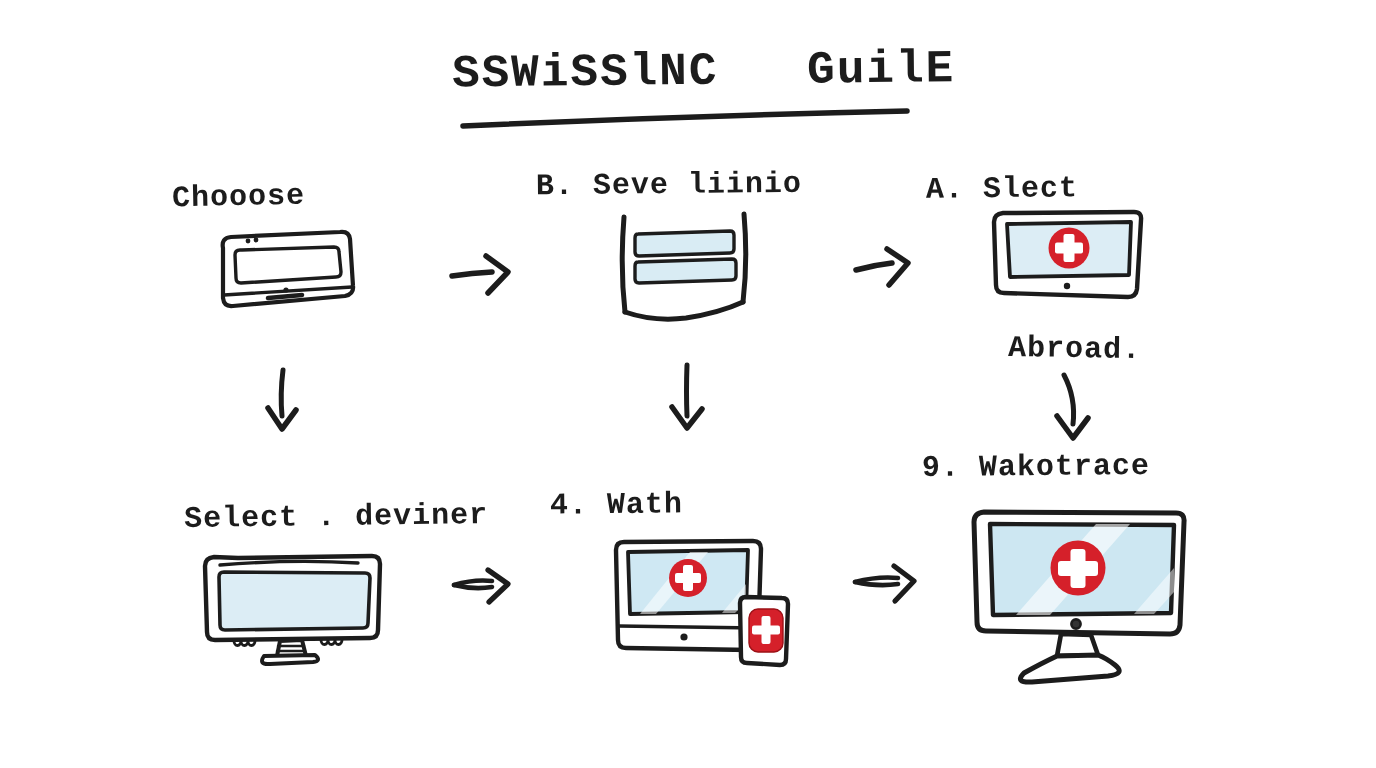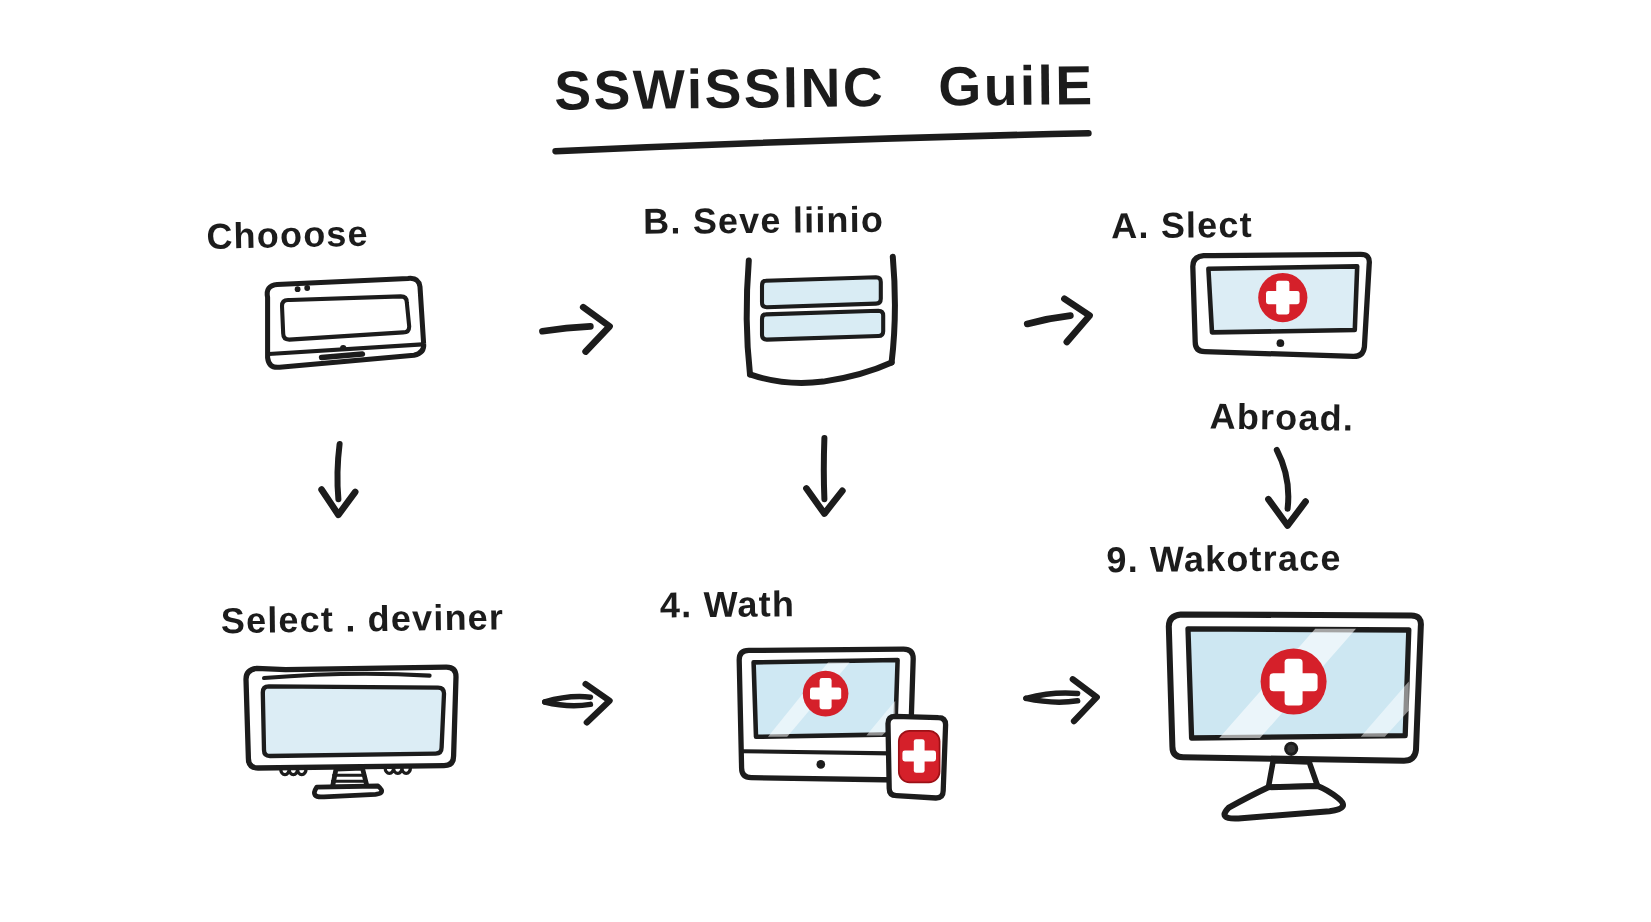--- a/index.html
+++ b/index.html
@@ -1,18 +1,18 @@
 <!DOCTYPE html>
 <html><head>
 <meta charset="utf-8">
 <style>
   html,body{margin:0;padding:0;background:#ffffff;}
   .canvas{
     position:relative;width:1376px;height:768px;background:#ffffff;
-    overflow:hidden;font-family:Liberation Sans, sans-serif;color:#1c1c1c;
+    overflow:hidden;font-family:Liberation Mono, monospace;color:#1c1c1c;
   }
   .abs{position:absolute;}
   .title{
     font-size:46px;font-weight:700;letter-spacing:2px;white-space:pre;
     transform:rotate(-0.6deg);text-align:center;width:470px;
   }
   .label{
     font-size:30px;font-weight:700;letter-spacing:1px;white-space:pre;
   }
   .r-1{transform:rotate(-1.2deg);} .r-2{transform:rotate(-0.5deg);}

